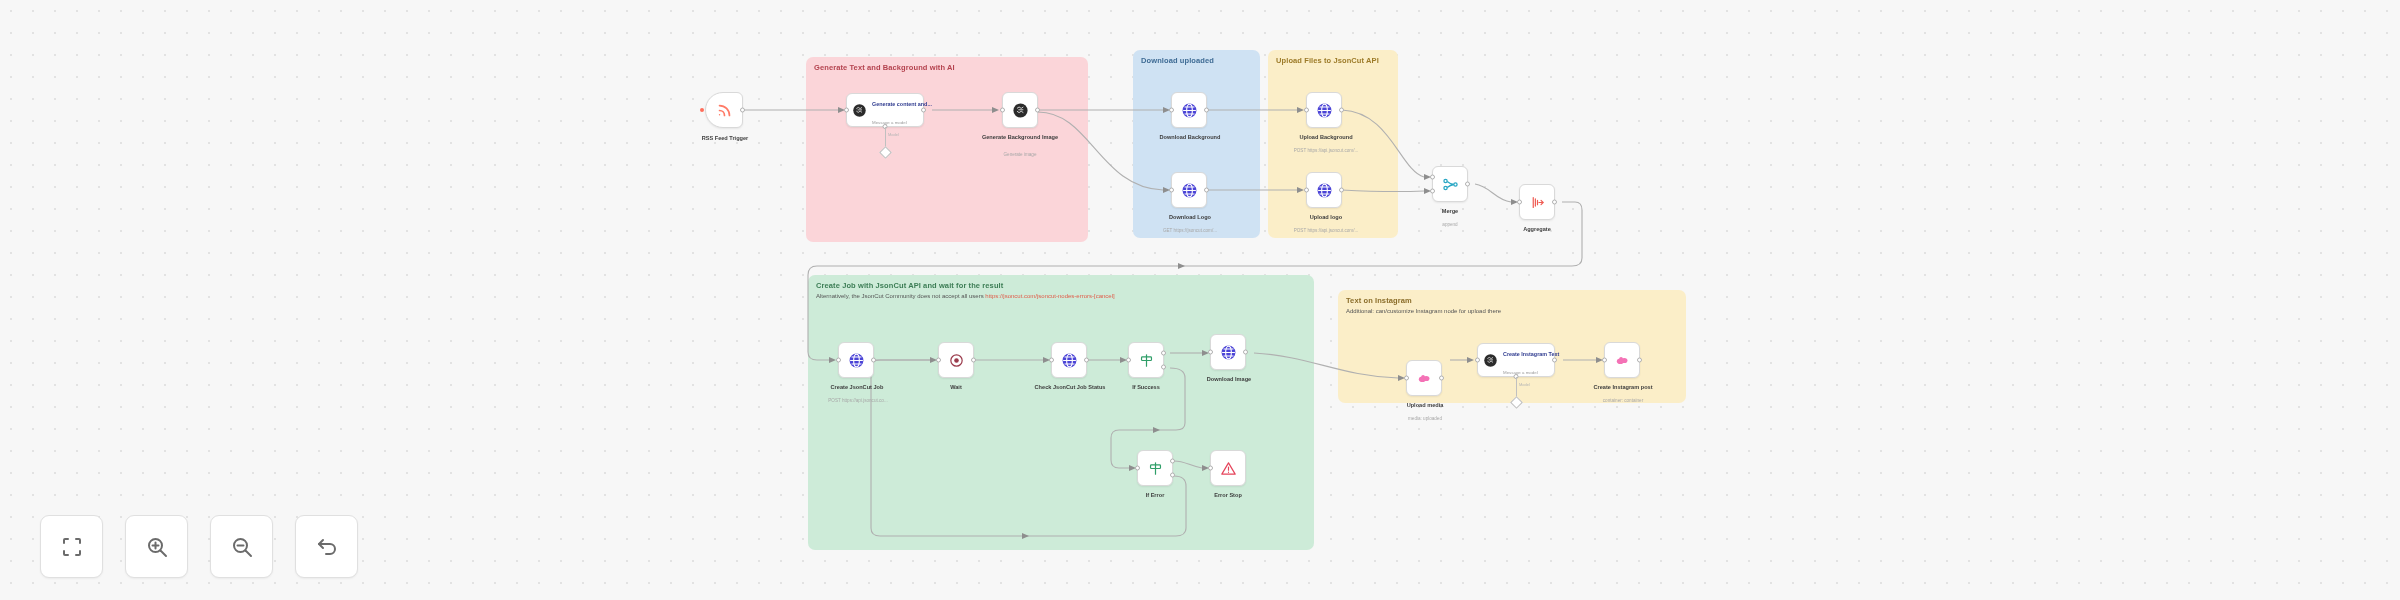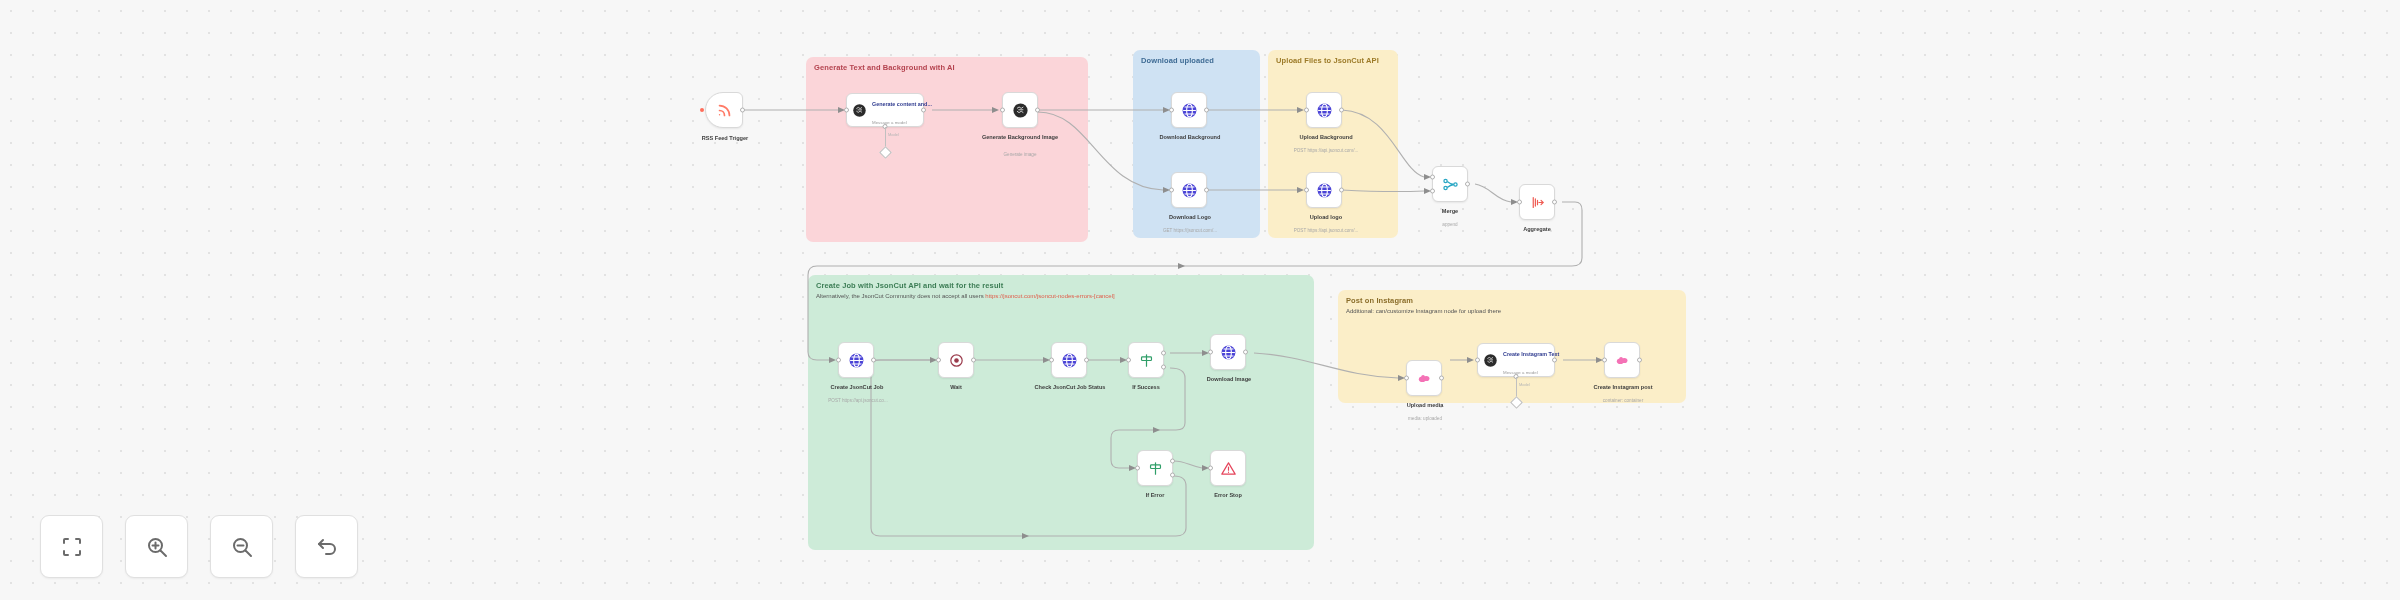--- a/index.html
+++ b/index.html
@@ -170,21 +170,21 @@
   <div class="group g-yellow" style="left:1268px; top:50px; width:130px; height:188px;">
     <div class="g-title">Upload Files to JsonCut API</div>
   </div>
 
   <div class="group g-green" style="left:808px; top:275px; width:506px; height:275px;">
     <div class="g-title">Create Job with JsonCut API and wait for the result</div>
     <div class="g-sub"><span>Alternatively, the JsonCut Community does not accept all users </span><a>https://jsoncut.com/jsoncut-nodes-errors-[cancel]</a></div>
   </div>
 
   <div class="group g-cream" style="left:1338px; top:290px; width:348px; height:113px;">
-    <div class="g-title">Post on Instagram</div>
+    <div class="g-title">Text on Instagram</div>
     <div class="g-sub">Additional: can/customize Instagram node for upload there</div>
   </div>
 
   <svg id="edges">
 
     <path d="M743,110 H838"></path>
     <polygon class="arrow" points="838,107 845,110 838,113"></polygon>
 
     <path d="M932,110 H992"></path>
     <polygon class="arrow" points="992,107 999,110 992,113"></polygon>

